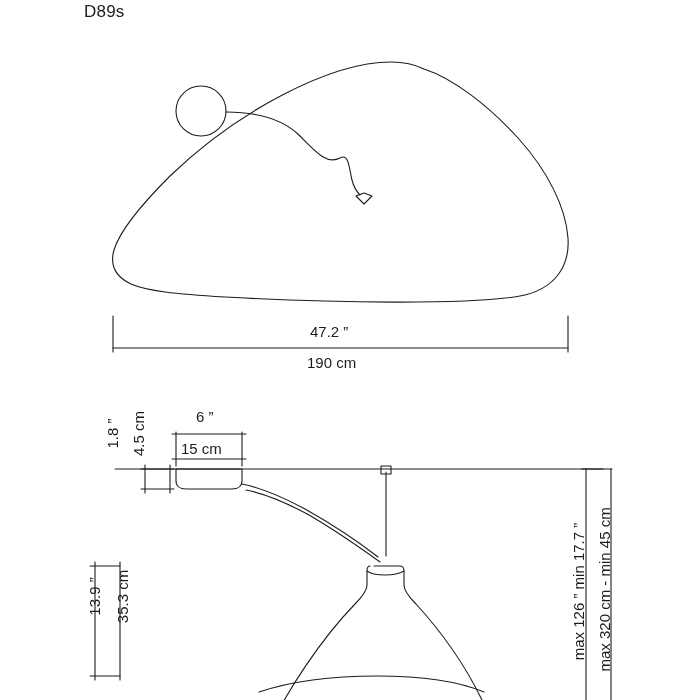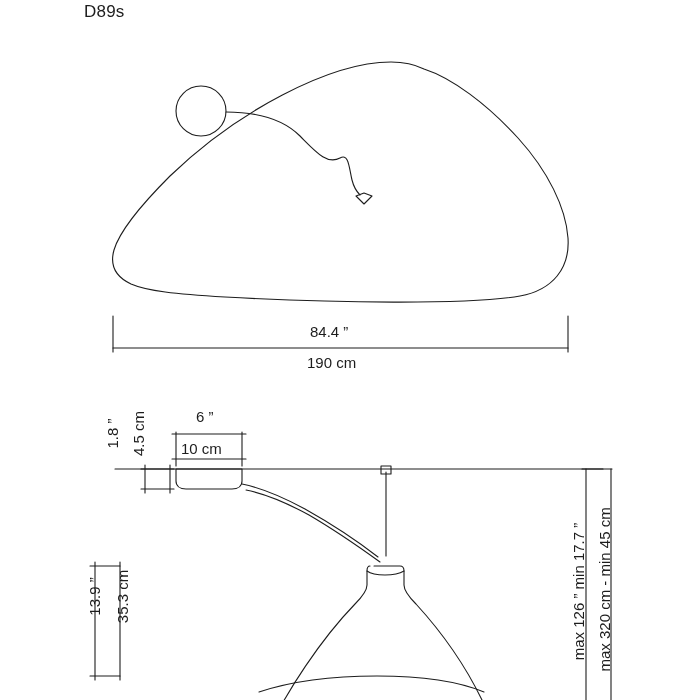--- a/index.html
+++ b/index.html
@@ -186,25 +186,25 @@
 
       <g>
         <line x1="582" y1="469" x2="612" y2="469"></line>
         <line x1="586" y1="469" x2="586" y2="700"></line>
         <line x1="611" y1="469" x2="611" y2="700"></line>
       </g>
 
     </g>
   </svg>
 
-  <div class="dim-label lbl-width-in">84.4 ”</div>
+  <div class="dim-label lbl-width-in">47.2 ”</div>
   <div class="dim-label lbl-width-cm">190 cm</div>
 
   <div class="dim-label lbl-top-in">6 ”</div>
-  <div class="dim-label lbl-top-cm">10 cm</div>
+  <div class="dim-label lbl-top-cm">15 cm</div>
 
   <div class="dim-label vert lbl-h1-in">1.8 ”</div>
   <div class="dim-label vert lbl-h1-cm">4.5 cm</div>
 
   <div class="dim-label vert lbl-h2-in">13.9 ”</div>
   <div class="dim-label vert lbl-h2-cm">35.3 cm</div>
 
   <div class="dim-label vert lbl-drop-in">max 126 ” min 17.7 ”</div>
   <div class="dim-label vert lbl-drop-cm">max 320 cm - min 45 cm</div>
 

